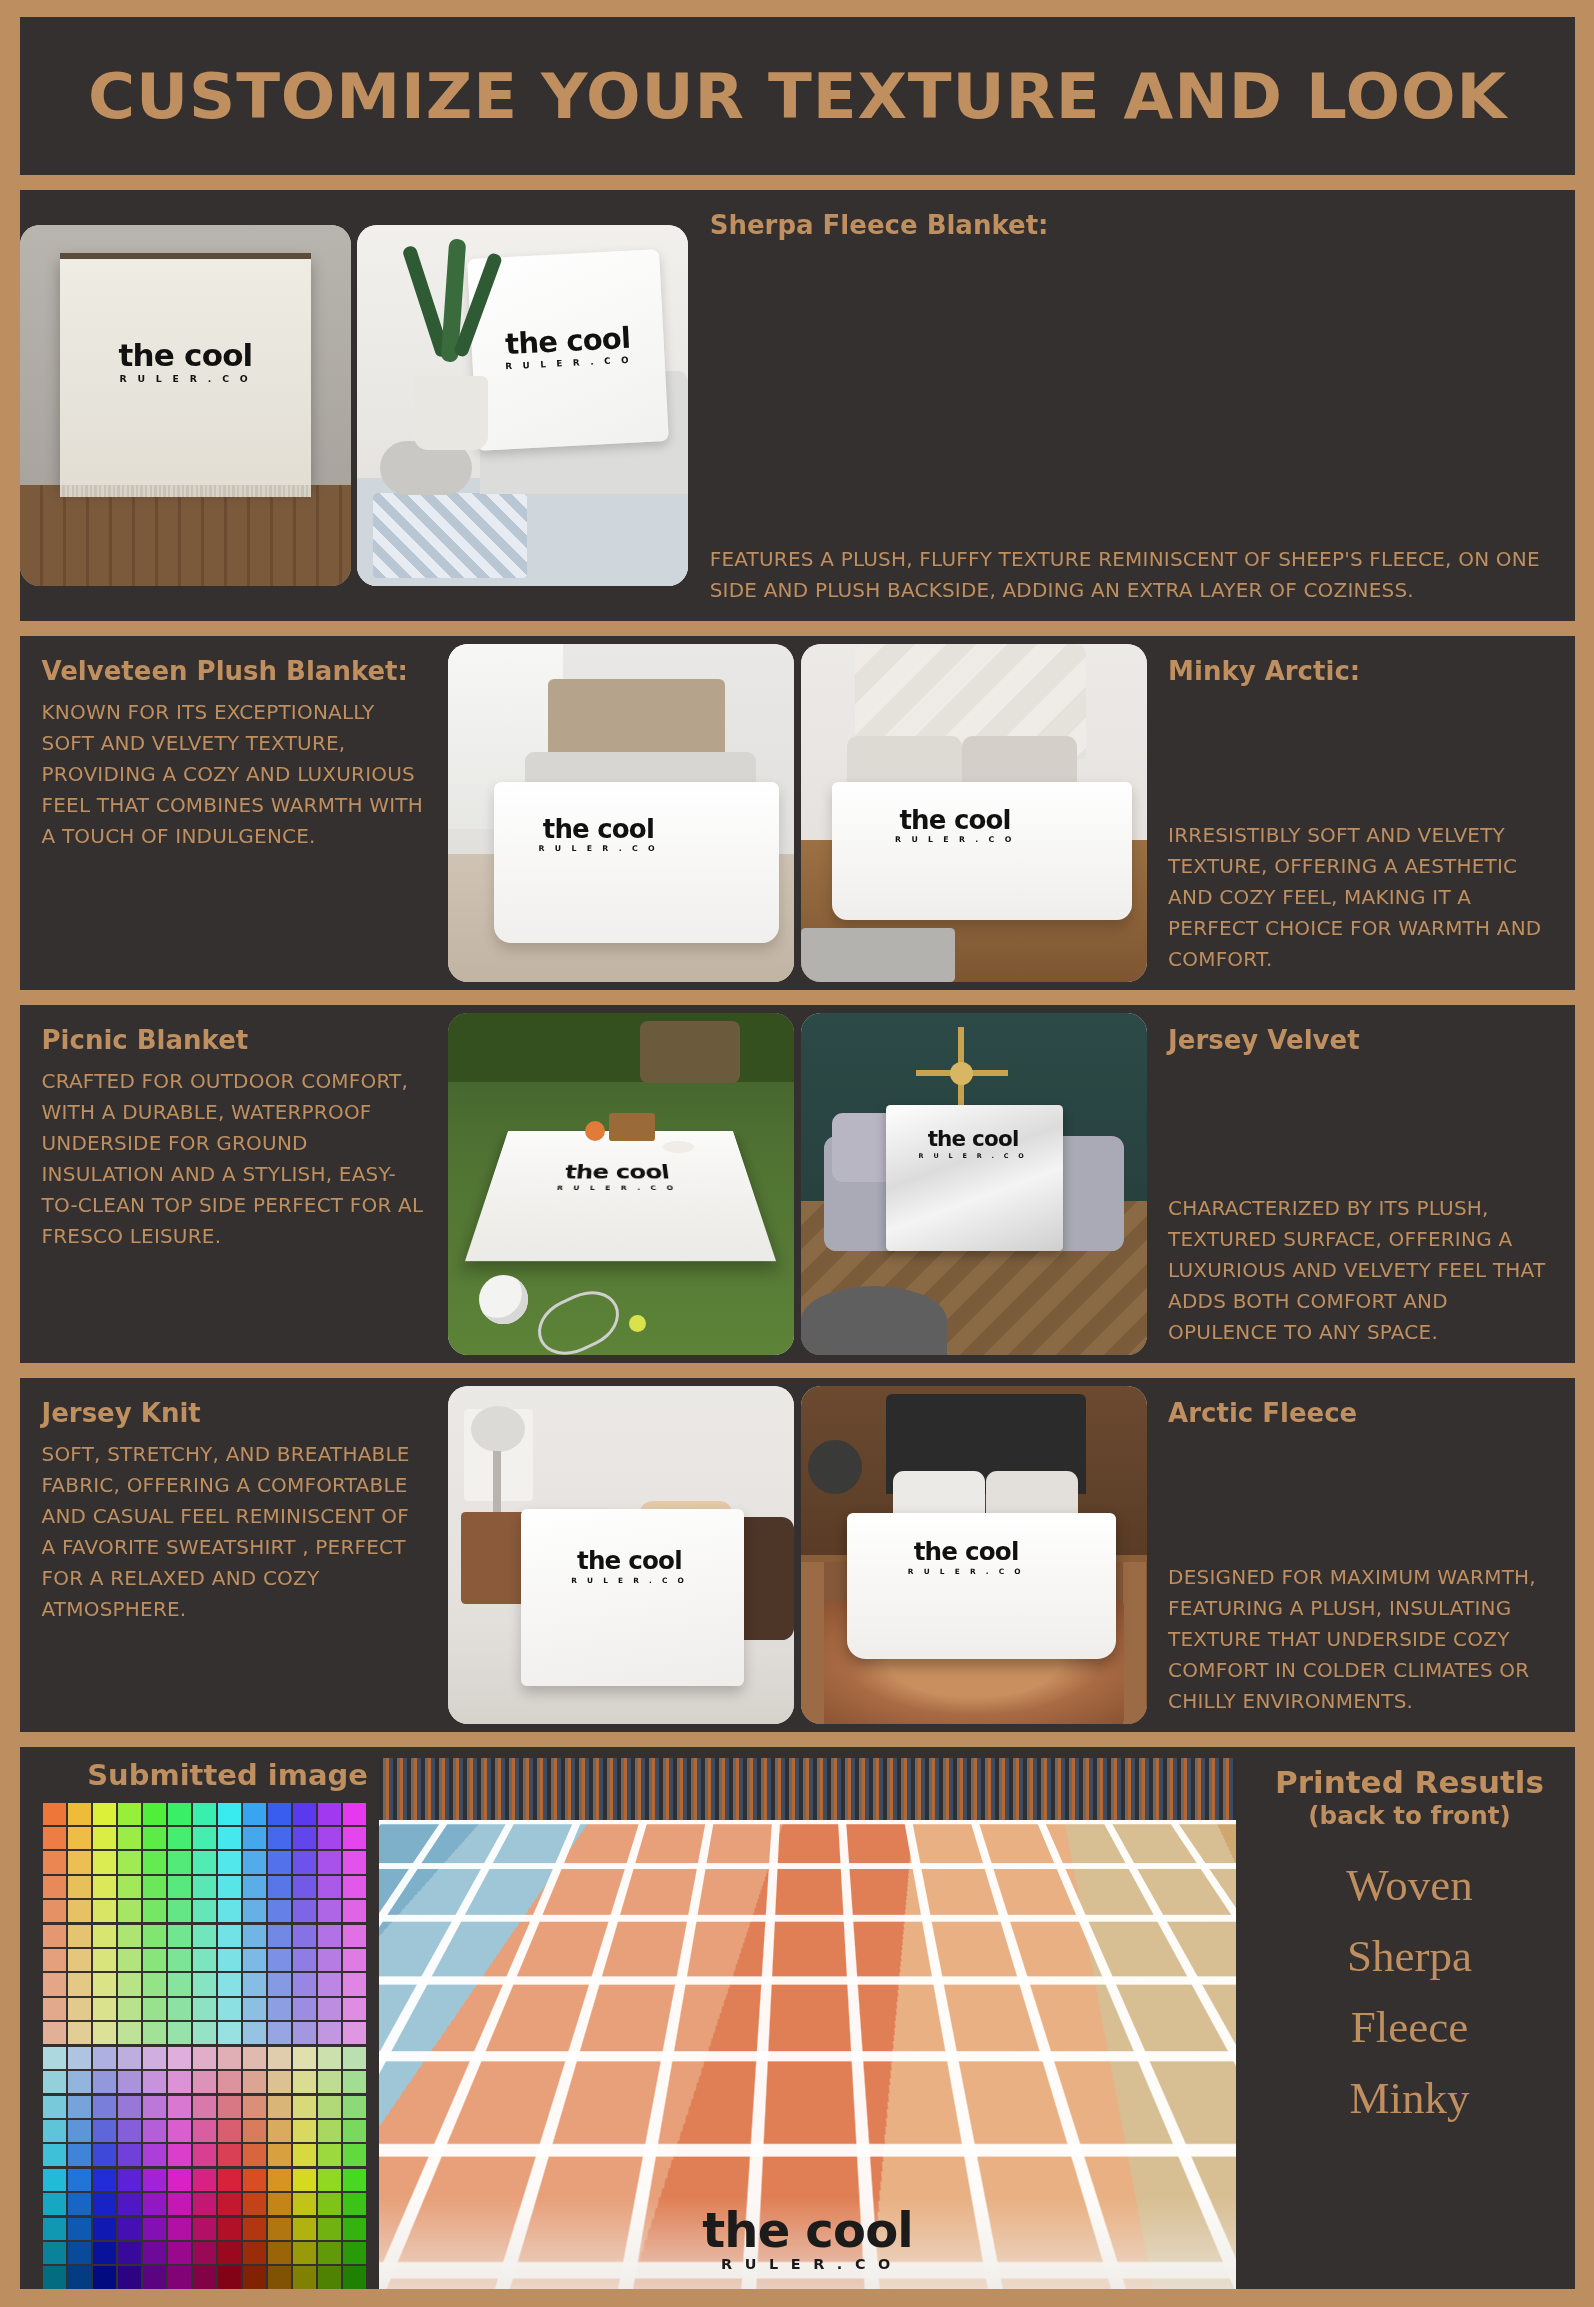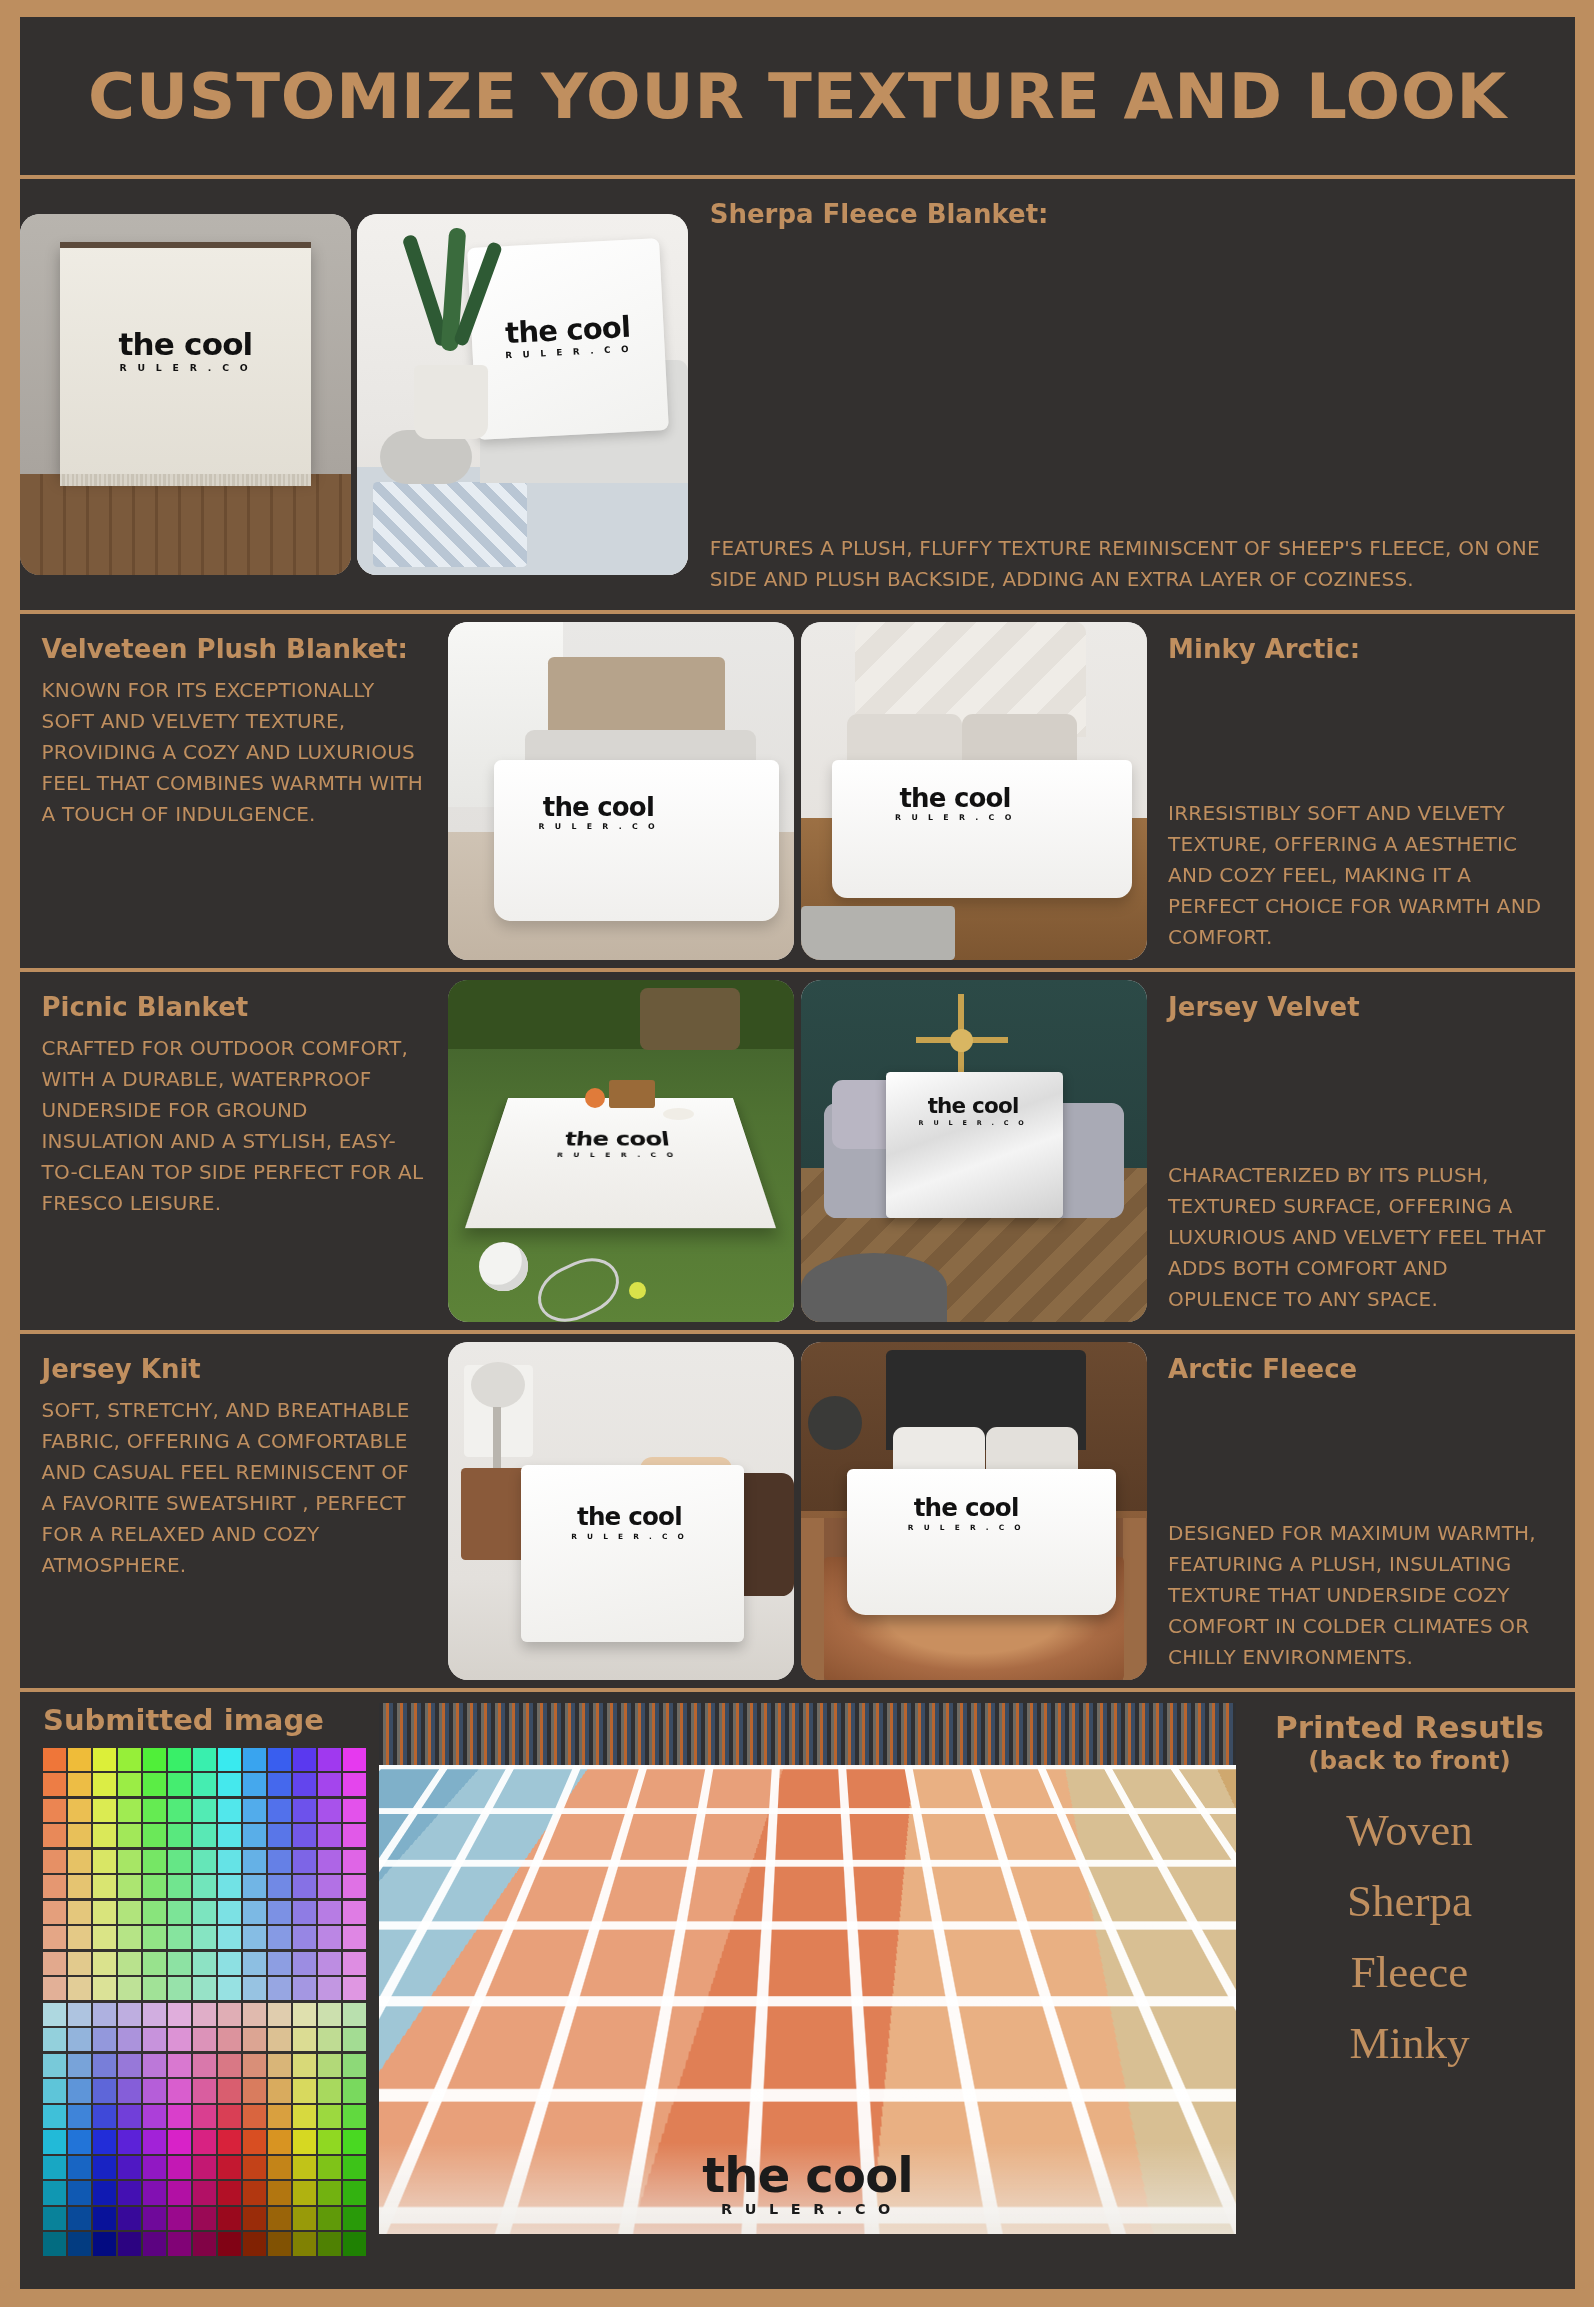--- a/index.html
+++ b/index.html
@@ -13,21 +13,21 @@
     font-family: "Liberation Sans", sans-serif;
     -webkit-font-smoothing: antialiased;
   }
   .page {
     width: 1595px;
     height: 2307px;
     background: #bd8e5f;
     padding: 17px 20px 18.5px 20px;
     display: flex;
     flex-direction: column;
-    gap: 4px;
+    gap: 15px;
   }
 
   
   .header {
     background: #33302f;
     height: 158px;
     display: flex;
     align-items: center;
     justify-content: center;
     flex: 0 0 auto;
@@ -135,20 +135,21 @@
     flex-direction: column;
     align-items: center;
     padding-top: 7.7px;
   }
   .bl-title {
     color: #c08f5f;
     font-size: 29px;
     font-weight: 700;
     font-family: "DejaVu Sans", sans-serif;
     margin-bottom: 10.8px;
+    text-align: right;
   }
   .swatch-grid {
     display: grid;
     grid-template-columns: repeat(13, 1fr);
     grid-auto-rows: 1fr;
     width: 323px;
     height: 508px;
     gap: 2.3px;
   }
   .swatch-grid i { display:block; width:100%; height:100%; }

